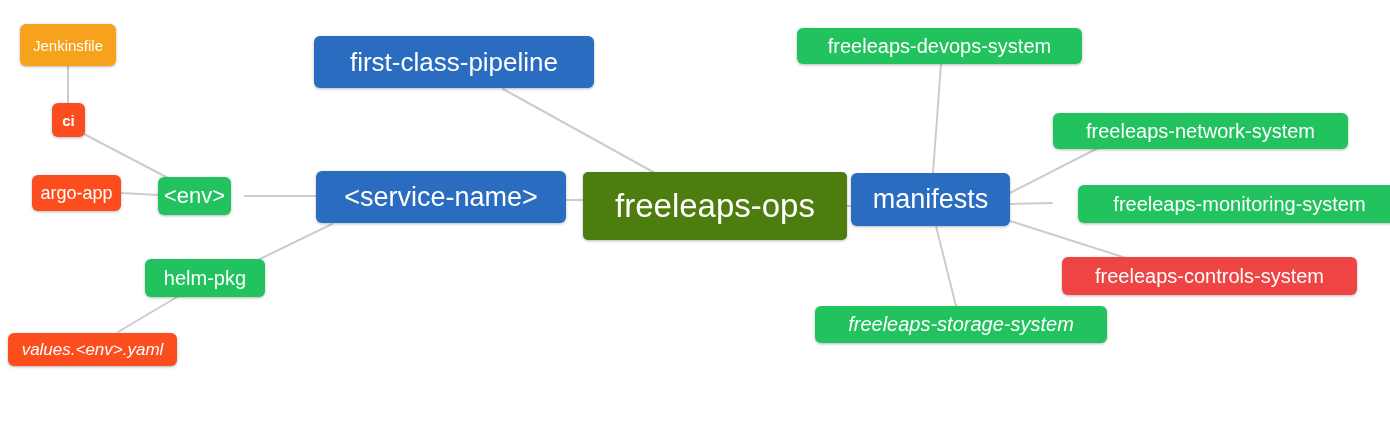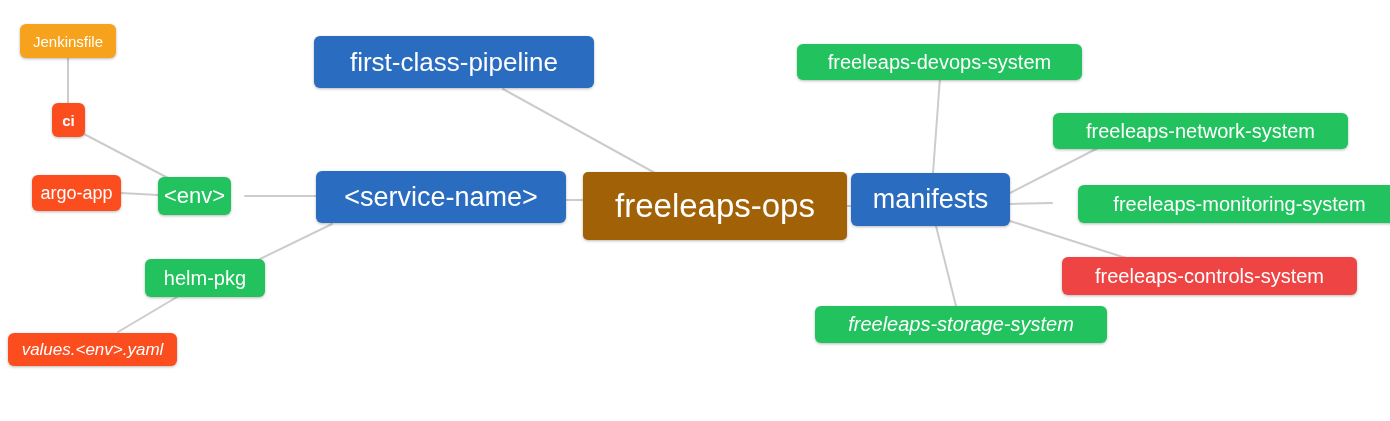--- a/index.html
+++ b/index.html
@@ -29,31 +29,31 @@
     justify-content: center;
     color: #ffffff;
     border-radius: 6px;
     box-shadow: 0 1px 3px rgba(0,0,0,0.28);
     white-space: nowrap;
     box-sizing: border-box;
     cursor: pointer;
     user-select: none;
   }
   
-  .n-jenkinsfile   { left: 20px;  top: 24px;  width: 96px;  height: 34px; font-size: 15px; }
+  .n-jenkinsfile   { left: 20px;  top: 24px;  width: 96px;  height: 42px; font-size: 15px; }
   .n-ci            { left: 52px;  top: 103px; width: 33px;  height: 34px; font-size: 15px; font-weight: 700; }
   .n-argo-app      { left: 32px;  top: 175px; width: 89px;  height: 36px; font-size: 18px; }
   .n-env           { left: 158px; top: 177px; width: 73px;  height: 38px; font-size: 22px; }
   .n-helm-pkg      { left: 145px; top: 259px; width: 120px; height: 38px; font-size: 20px; }
   .n-values        { left: 8px;   top: 333px; width: 169px; height: 33px; font-size: 17px; font-style: italic; }
   .n-fcp           { left: 314px; top: 36px;  width: 280px; height: 52px; font-size: 26px; }
   .n-service-name  { left: 316px; top: 171px; width: 250px; height: 52px; font-size: 27px; }
   .n-freeleaps-ops { left: 583px; top: 172px; width: 264px; height: 68px; font-size: 33px; border-radius: 5px; }
   .n-manifests     { left: 851px; top: 173px; width: 159px; height: 53px; font-size: 27px; }
-  .n-devops        { left: 797px; top: 28px;  width: 285px; height: 36px; font-size: 20px; margin-top: 16px; }
+  .n-devops        { left: 797px; top: 28px;  width: 285px; height: 36px; font-size: 20px; }
   .n-network       { left: 1053px;top: 113px; width: 295px; height: 36px; font-size: 20px; }
   .n-monitoring    { left: 1052px;top: 185px; width: 323px; height: 38px; font-size: 20px; }
   .n-controls      { left: 1062px;top: 257px; width: 295px; height: 38px; font-size: 20px; }
   .n-storage       { left: 815px; top: 306px; width: 292px; height: 37px; font-size: 20px; font-style: italic; }
 </style>
 </head>
 <body>
 
 <div class="canvas">
 
@@ -75,21 +75,21 @@
   </svg>
 
   <div class="node n-jenkinsfile" style="background: rgb(247, 162, 28); color: rgb(255, 255, 255);">Jenkinsfile</div>
   <div class="node n-ci" style="background: rgb(251, 77, 30); color: rgb(255, 255, 255);">ci</div>
   <div class="node n-argo-app" style="background: rgb(251, 77, 30); color: rgb(255, 255, 255);">argo-app</div>
   <div class="node n-env" style="background: rgb(34, 195, 94); color: rgb(255, 255, 255);">&lt;env&gt;</div>
   <div class="node n-helm-pkg" style="background: rgb(34, 195, 94); color: rgb(255, 255, 255);">helm-pkg</div>
   <div class="node n-values" style="background: rgb(251, 77, 30); color: rgb(255, 255, 255);">values.&lt;env&gt;.yaml</div>
   <div class="node n-fcp" style="background: rgb(42, 108, 191); color: rgb(255, 255, 255);">first-class-pipeline</div>
   <div class="node n-service-name" style="background: rgb(42, 108, 191); color: rgb(255, 255, 255);">&lt;service-name&gt;</div>
-  <div class="node n-freeleaps-ops" style="background: #a16207; color: rgb(255, 255, 255);">freeleaps-ops</div>
+  <div class="node n-freeleaps-ops" style="background: #4d7c0f; color: rgb(255, 255, 255);">freeleaps-ops</div>
   <div class="node n-manifests" style="background: rgb(42, 108, 191); color: rgb(255, 255, 255);">manifests</div>
   <div class="node n-devops" style="background: rgb(34, 195, 94); color: rgb(255, 255, 255);">freeleaps-devops-system</div>
   <div class="node n-network" style="background: rgb(34, 195, 94); color: rgb(255, 255, 255);">freeleaps-network-system</div>
   <div class="node n-monitoring" style="background: rgb(34, 195, 94); color: rgb(255, 255, 255); margin-left: 26px;">freeleaps-monitoring-system</div>
   <div class="node n-controls" style="background: #ef4444; color: rgb(255, 255, 255);">freeleaps-controls-system</div>
   <div class="node n-storage" style="background: rgb(34, 195, 94); color: rgb(255, 255, 255);">freeleaps-storage-system</div>
 
 </div>
 
 </body></html>

